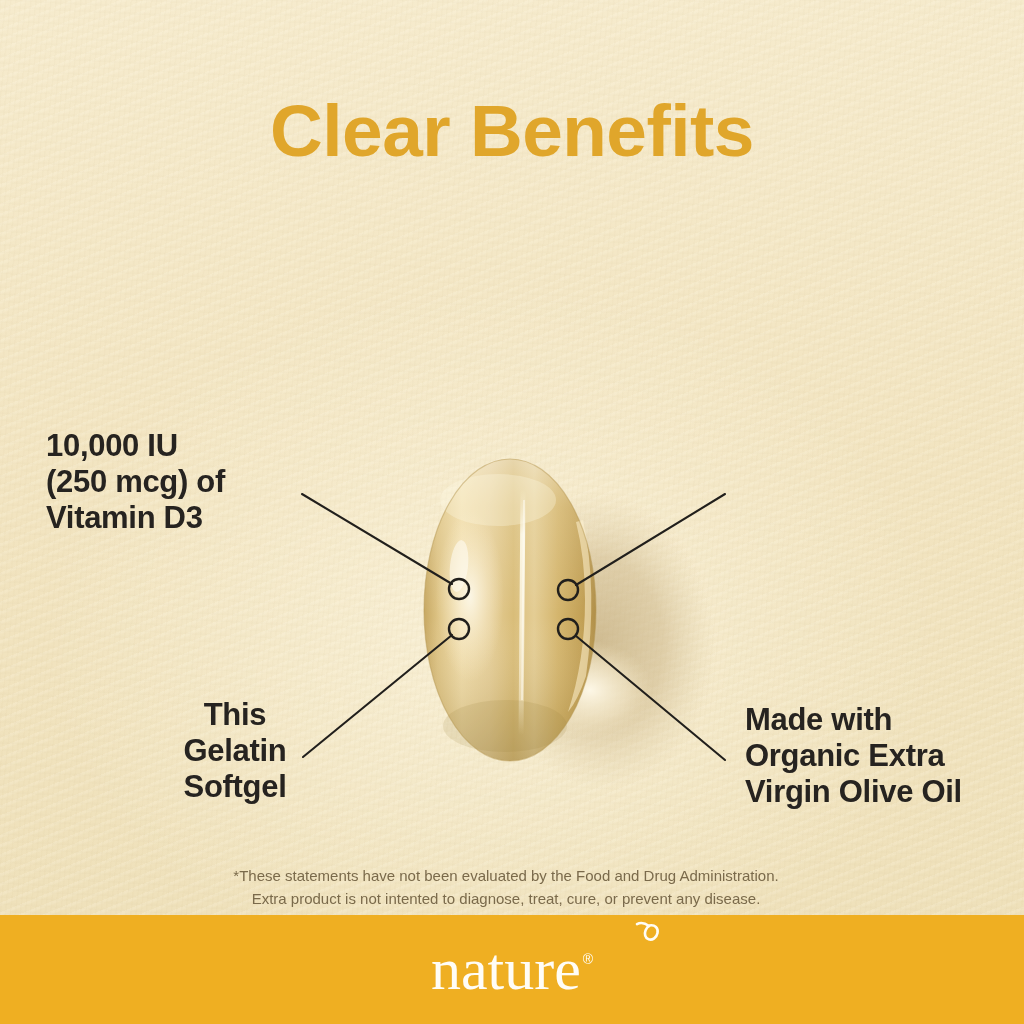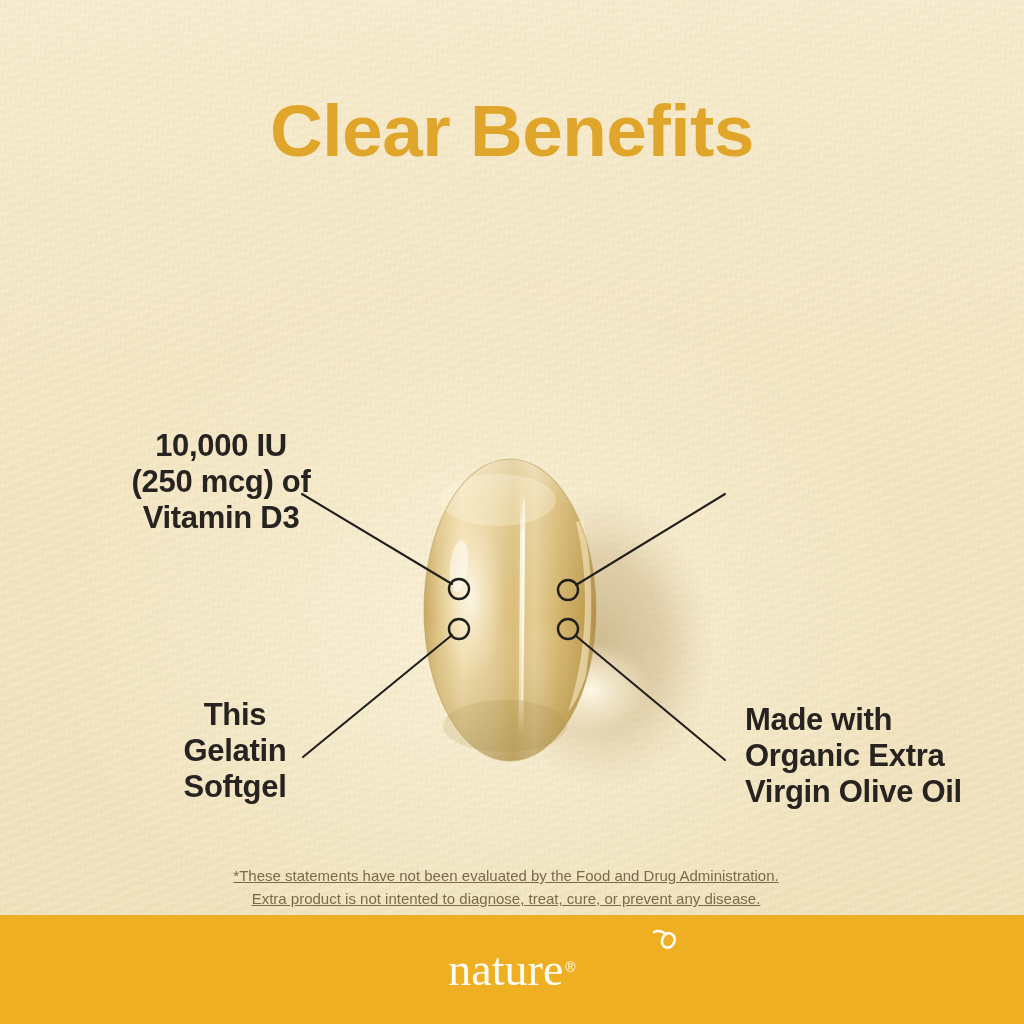--- a/index.html
+++ b/index.html
@@ -69,21 +69,21 @@
   
   .callout {
     position: absolute;
     font-size: 31px;
     font-weight: bold;
     color: #262320;
     line-height: 1.16;
     letter-spacing: -0.3px;
     white-space: pre-line;
   }
-  #callout-iu      { left: 76px;  top: 428px; width: 290px; text-align: center; }
+  #callout-iu      { left: 46px;  top: 428px; width: 290px; }
   #callout-halal   { left: 120px; top: 697px; width: 230px; text-align: center; }
   #callout-cgmp    { left: 745px; top: 455px; width: 275px; text-align: left; }
   #callout-oliveoil{ left: 745px; top: 702px; width: 275px; text-align: left; }
 
   
   #product-art {
     position: absolute;
     left: 0;
     top: 0;
     width: 1024px;
@@ -94,21 +94,20 @@
   
   #disclaimer {
     position: absolute;
     top: 864px;
     left: 0;
     width: 1012px;
     text-align: center;
     font-size: 15px;
     color: #7a6a4b;
     line-height: 1.55;
-    text-decoration: underline;
   }
 
   
   #footer {
     position: absolute;
     left: 0;
     top: 915px;
     width: 1024px;
     height: 109px;
     background: #efaf22;
@@ -117,21 +116,21 @@
     justify-content: center;
   }
   #brand-logo {
     position: relative;
     display: flex;
     align-items: baseline;
     color: #fffdf6;
   }
   #brand-nature {
     font-family: "Liberation Serif", serif;
-    font-size: 46px;
+    font-size: 60px;
     font-weight: normal;
     letter-spacing: 0px;
   }
   #brand-wise {
     font-family: "Liberation Sans", sans-serif;
     font-size: 49px;
     font-weight: bold;
     letter-spacing: -0.5px;
   }
   #brand-reg {

